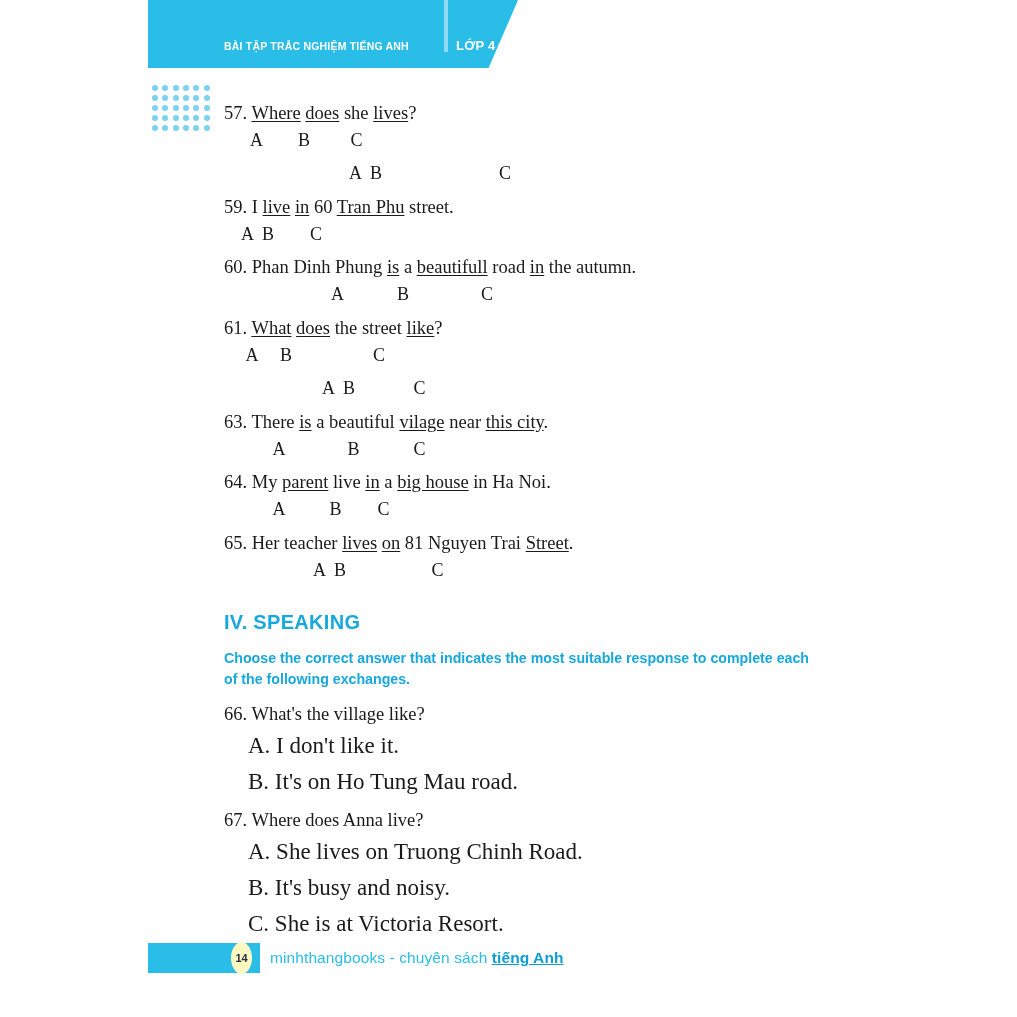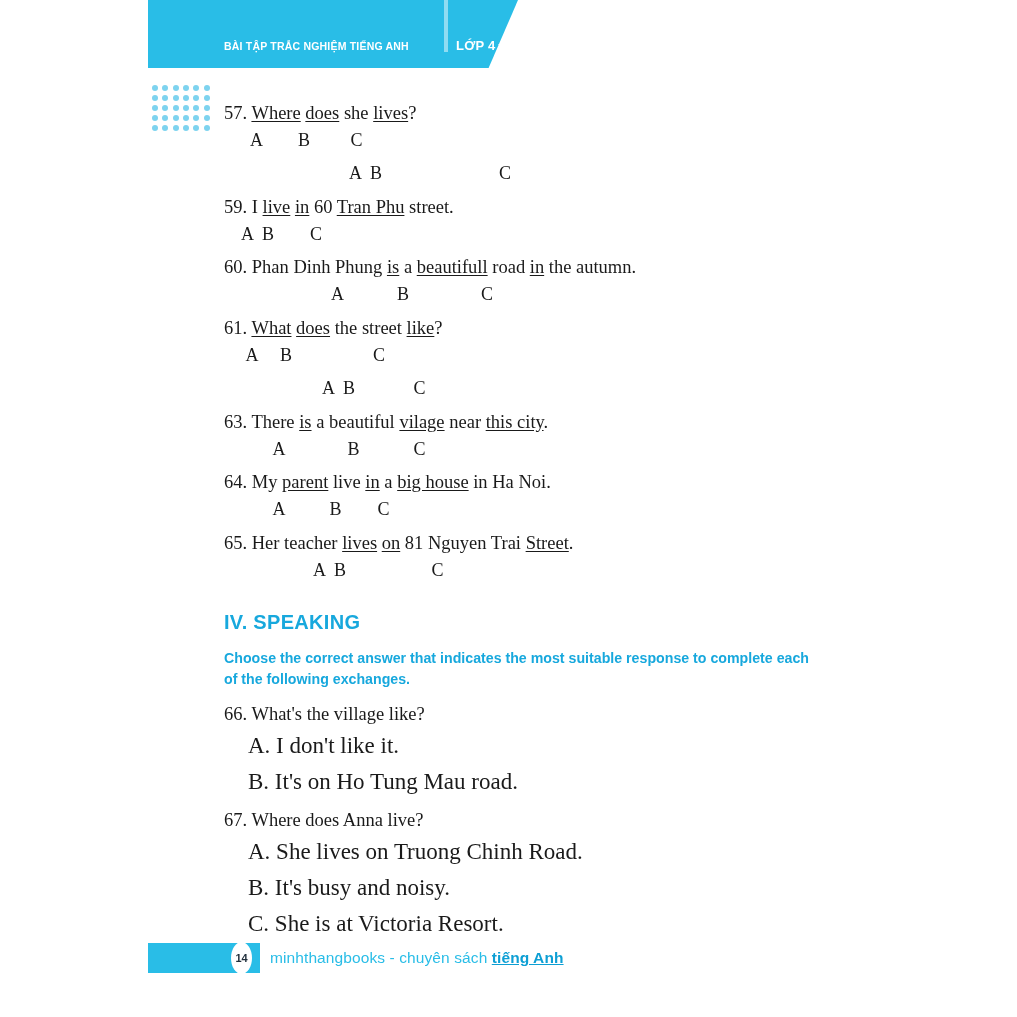--- a/index.html
+++ b/index.html
@@ -172,21 +172,21 @@
     justify-content: flex-end;
   }
   .footer-page {
     position: absolute;
     right: 8px;
     top: 50%;
     transform: translateY(-50%);
     width: 21px;
     height: 32px;
     border-radius: 50%;
-    background: #ffffff;
+    background: #fef9c3;
     color: #1f2d3a;
     font-family: "Liberation Sans", sans-serif;
     font-size: 11px;
     font-weight: bold;
     display: flex;
     align-items: center;
     justify-content: center;
   }
   .footer-text {
     margin-left: 10px;

